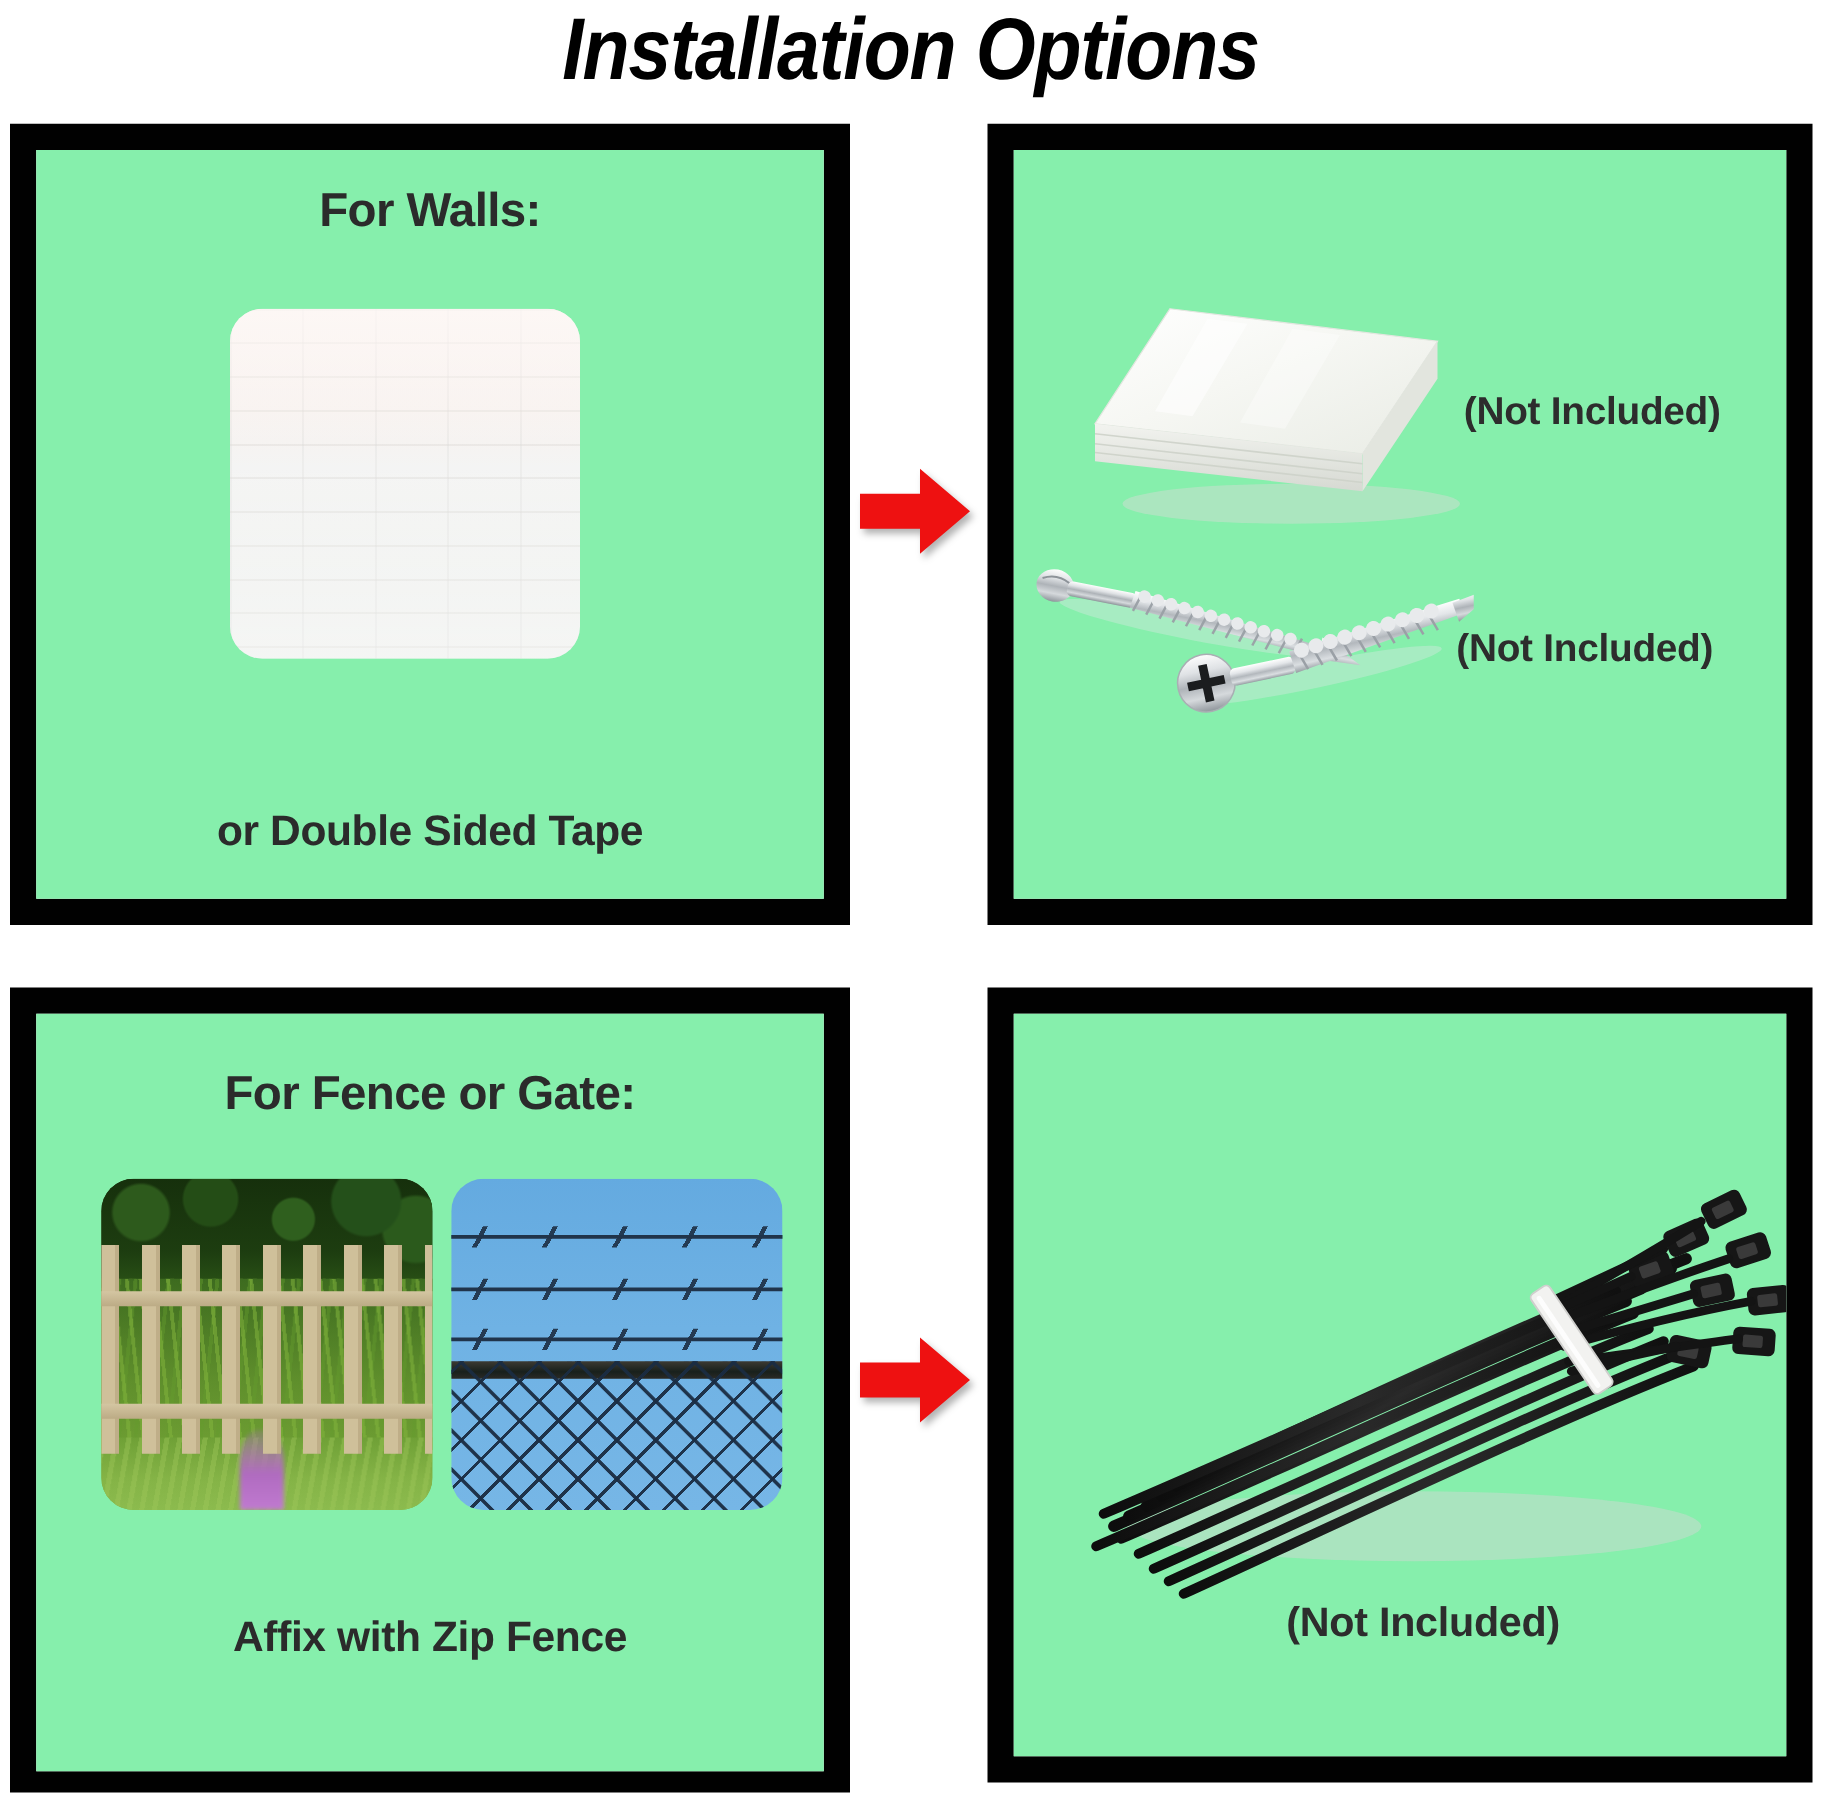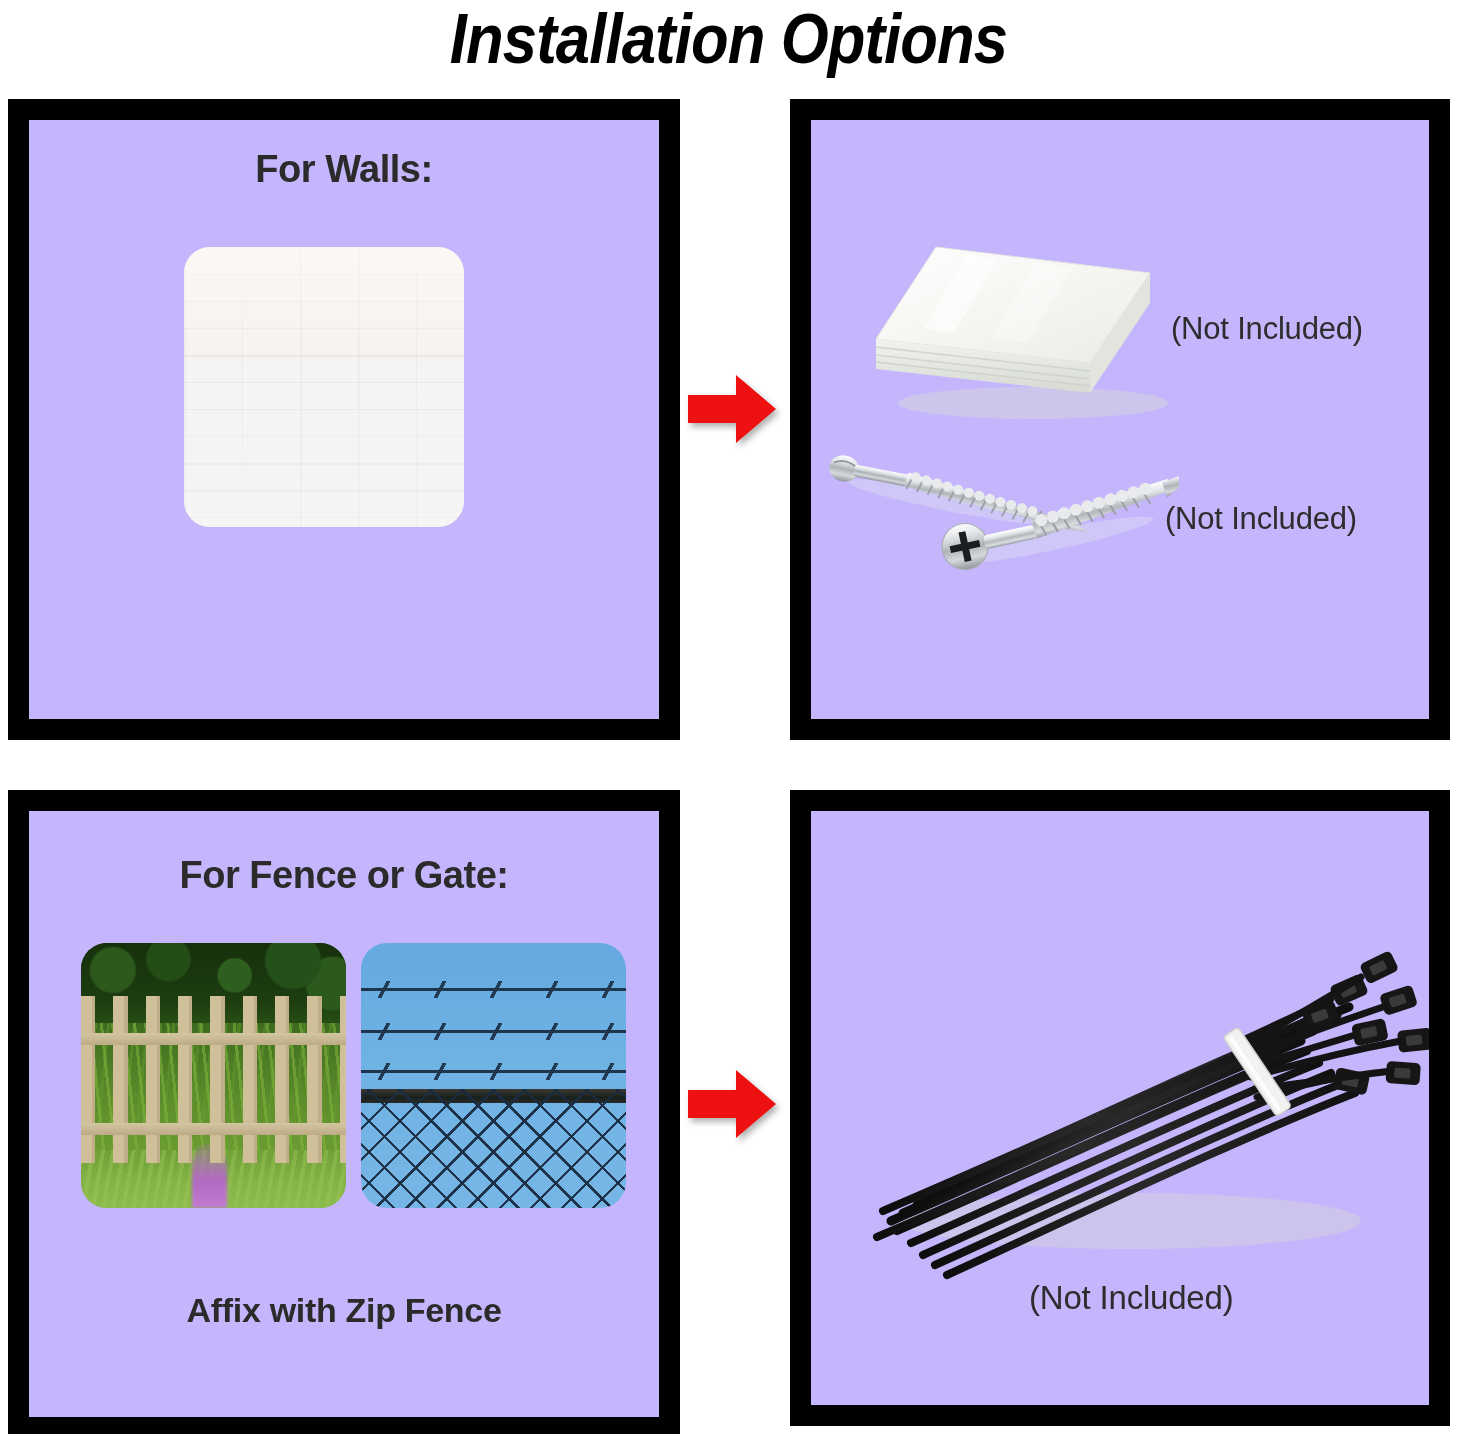--- a/index.html
+++ b/index.html
@@ -40,21 +40,21 @@
   
   .panel {
     position: absolute;
     background: #ffffff;
     border: 21px solid #010101;
   }
   .panel-inner {
     position: relative;
     width: 100%;
     height: 100%;
-    background: #c4b5fd;
+    background: #86efac;
     overflow: hidden;
   }
 
   #panel-tl { left: 8px;   top: 99px;  width: 672px; height: 641px; }
   #panel-tr { left: 790px; top: 99px;  width: 660px; height: 641px; }
   #panel-bl { left: 8px;   top: 790px; width: 672px; height: 648px; }
   #panel-br { left: 790px; top: 790px; width: 660px; height: 636px; }
 
   
   .panel-heading {
@@ -73,21 +73,21 @@
     text-align: center;
     font-size: 34px;
     font-weight: 700;
     color: #2b2b2b;
     line-height: 1.42;
     letter-spacing: -0.3px;
   }
   .note {
     position: absolute;
     font-size: 31px;
-    font-weight: 400;
+    font-weight: 700;
     color: #2d2d2d;
     white-space: nowrap;
     letter-spacing: -0.2px;
   }
 
   
   .arrow {
     position: absolute;
     filter: drop-shadow(3px 4px 3px rgba(0,0,0,0.30));
   }
@@ -229,20 +229,21 @@
 
   <div class="panel" id="panel-tl">
     <div class="panel-inner">
 
       <div class="panel-heading" style="top:28px;">For Walls:</div>
 
       <div class="photo" style="left:155px; top:127px; width:280px; height:280px;">
         <div class="wall-tile"></div>
       </div>
 
+      <div class="caption" style="top:521px;">or Double Sided Tape</div>
 
     </div>
   </div>
 
   <svg class="arrow" style="left:688px; top:373px; width:88px; height:72px;" viewBox="0 0 88 72">
     <polygon points="0,22 48,22 48,2 88,36 48,70 48,50 0,50" fill="#EE1111"></polygon>
   </svg>
 
   <div class="panel" id="panel-tr">
     <div class="panel-inner">

